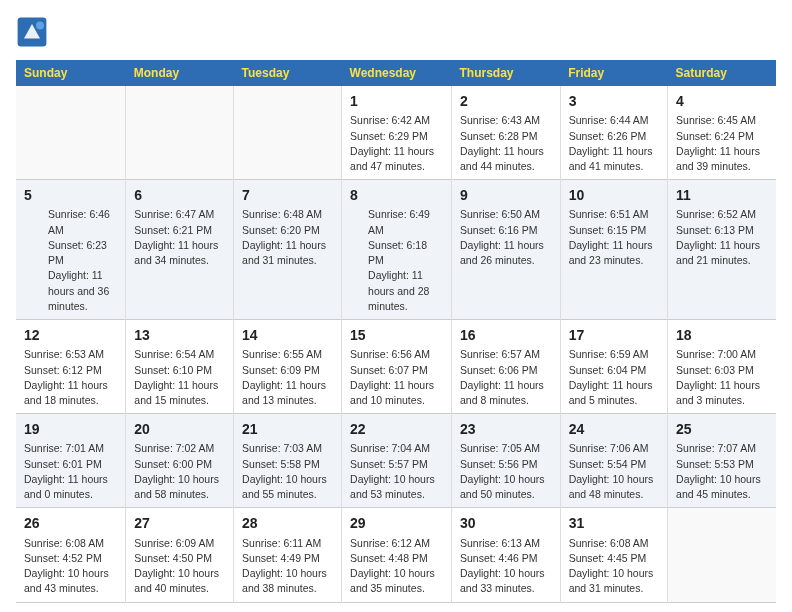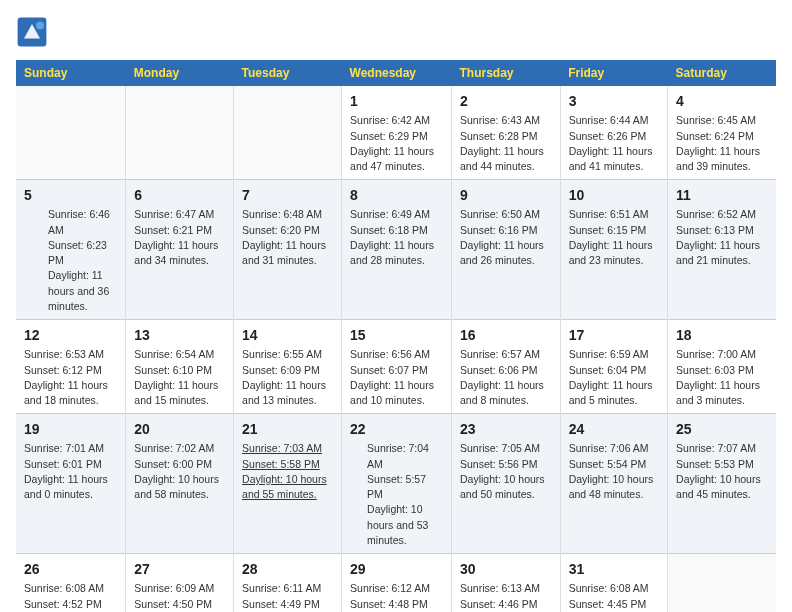--- a/index.html
+++ b/index.html
@@ -167,21 +167,21 @@
 Daylight: 11 hours and 34 minutes.</div>
         </td>
         <td>
           <span class="day-num">7</span>
           <div class="day-info" style="white-space: pre-line;">Sunrise: 6:48 AM
 Sunset: 6:20 PM
 Daylight: 11 hours and 31 minutes.</div>
         </td>
         <td>
           <span class="day-num">8</span>
-          <div class="day-info" style="white-space: pre-line;">Sunrise: 6:49 AM
+          <div class="day-info" style="white-space: pre-line; margin-left: 18px;">Sunrise: 6:49 AM
 Sunset: 6:18 PM
 Daylight: 11 hours and 28 minutes.</div>
         </td>
         <td>
           <span class="day-num">9</span>
           <div class="day-info" style="white-space: pre-line;">Sunrise: 6:50 AM
 Sunset: 6:16 PM
 Daylight: 11 hours and 26 minutes.</div>
         </td>
         <td>
@@ -249,27 +249,27 @@
 Daylight: 11 hours and 0 minutes.</div>
         </td>
         <td>
           <span class="day-num">20</span>
           <div class="day-info" style="white-space: pre-line;">Sunrise: 7:02 AM
 Sunset: 6:00 PM
 Daylight: 10 hours and 58 minutes.</div>
         </td>
         <td>
           <span class="day-num">21</span>
-          <div class="day-info" style="white-space: pre-line; text-decoration: underline;">Sunrise: 7:03 AM
+          <div class="day-info" style="white-space: pre-line;">Sunrise: 7:03 AM
 Sunset: 5:58 PM
 Daylight: 10 hours and 55 minutes.</div>
         </td>
         <td>
           <span class="day-num">22</span>
-          <div class="day-info" style="white-space: pre-line; margin-left: 17px;">Sunrise: 7:04 AM
+          <div class="day-info" style="white-space: pre-line;">Sunrise: 7:04 AM
 Sunset: 5:57 PM
 Daylight: 10 hours and 53 minutes.</div>
         </td>
         <td>
           <span class="day-num">23</span>
           <div class="day-info" style="white-space: pre-line;">Sunrise: 7:05 AM
 Sunset: 5:56 PM
 Daylight: 10 hours and 50 minutes.</div>
         </td>
         <td>

